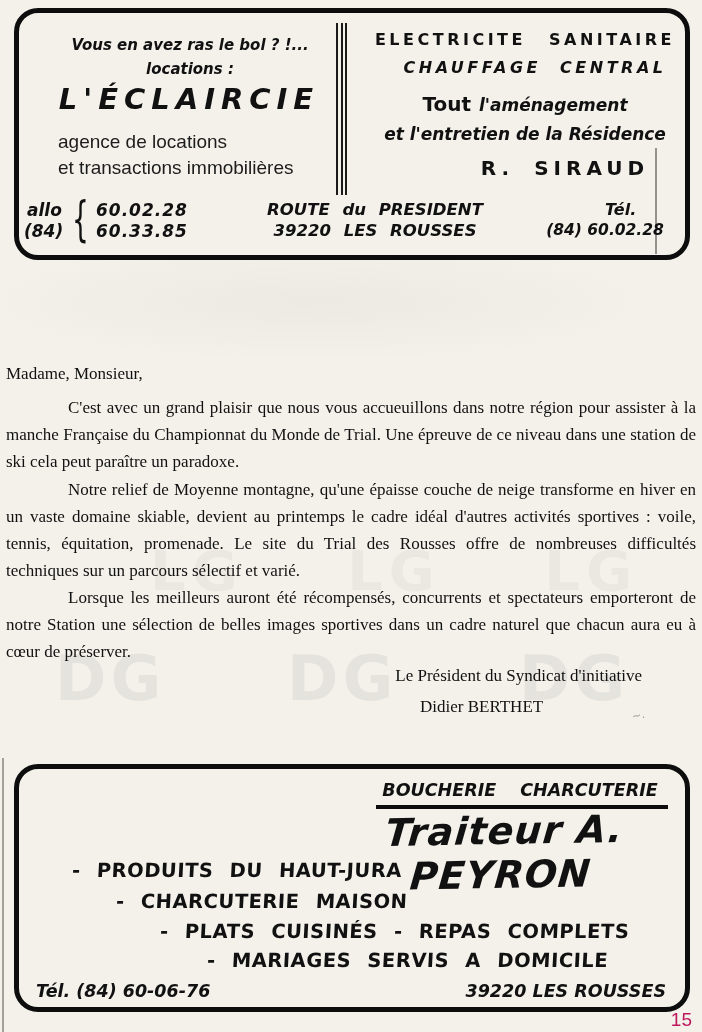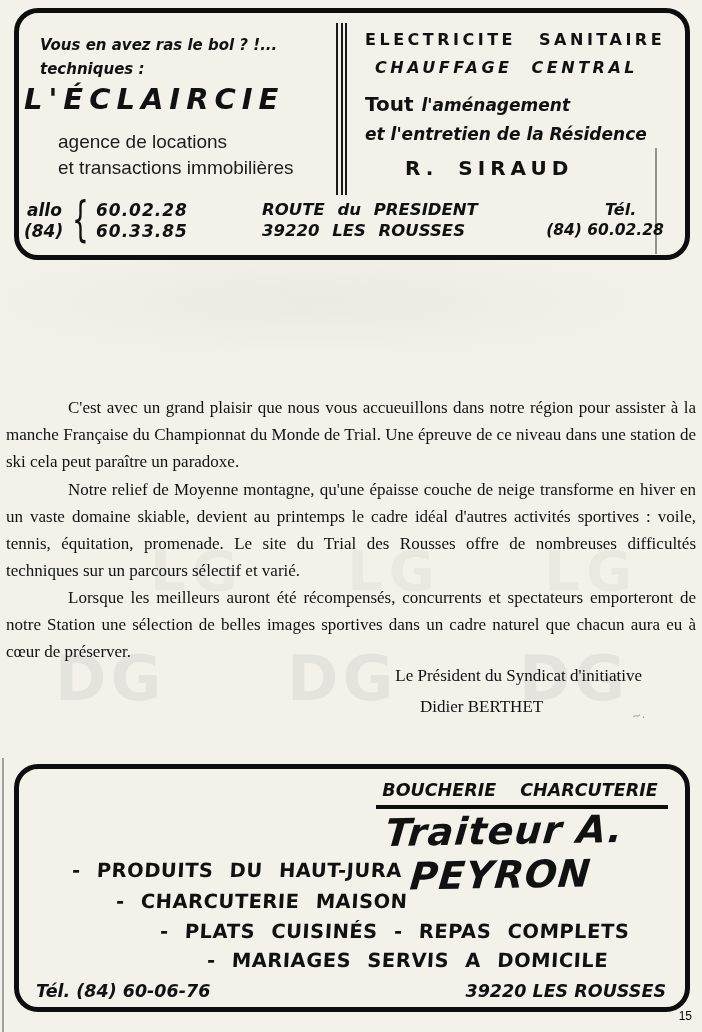--- a/index.html
+++ b/index.html
@@ -27,21 +27,21 @@
   .inner-scan-line{left:655px;top:148px;width:2px;height:106px;background:rgba(30,30,30,0.45);}
   
   .adbox{
     border:5px solid #0d0d0d;border-radius:24px;background:transparent;
   }
   .top-box{left:14px;top:8px;width:666px;height:242px;}
   .bottom-box{left:14px;top:764px;width:666px;height:238px;}
   
   .bi{font-family:"DejaVu Sans",sans-serif;font-weight:bold;font-style:italic;}
   .b{font-family:"DejaVu Sans",sans-serif;font-weight:bold;}
-  .ctr{}
+  .ctr{text-align:center;}
   
   .tag1{left:40px;top:36px;width:300px;font-size:15px;}
   .tag2{left:40px;top:60px;width:300px;font-size:15px;}
   .eclaircie{left:24px;top:82px;width:330px;font-size:29px;letter-spacing:6px;}
   .desc1{left:58px;top:131px;font-size:19px;font-family:"Liberation Sans",sans-serif;color:#1c1c1c;}
   .desc2{left:58px;top:157px;font-size:19px;font-family:"Liberation Sans",sans-serif;color:#1c1c1c;}
   .divider{
     left:336px;top:23px;width:11px;height:172px;
     background:repeating-linear-gradient(90deg,#1a1a1a 0 2px,transparent 2px 4.5px);
   }
@@ -86,39 +86,39 @@
     font-size:19.5px;letter-spacing:0.5px;word-spacing:9px;
     transform:skewX(-3deg);white-space:nowrap;
   }
   .mi0{left:72px;top:859px;}
   .mi1{left:116px;top:890px;}
   .mi2{left:160px;top:920px;}
   .mi3{left:207px;top:949px;}
   .btel{left:36px;top:981px;font-size:17.5px;}
   .bcity{left:450px;top:981px;width:216px;text-align:right;font-size:17.5px;}
   
-  .pagenum{right:10px;top:1009px;font-size:12px;font-family:"Liberation Sans",sans-serif;color:#000000;}
+  .pagenum{right:10px;top:1009px;font-size:19px;font-family:"Liberation Sans",sans-serif;color:#be185d;}
 </style>
 </head>
 <body>
 
 <div class="page">
 
   <div class="abs bleed-blob"></div>
   <div class="abs ghost ghost-row1">LG LG LG LG</div>
   <div class="abs ghost ghost-row2">DG DG DG DG</div>
   <div class="abs smudge">~.</div>
   <div class="abs edge-line"></div>
   <div class="abs inner-scan-line"></div>
 
   <div class="abs adbox top-box"></div>
 
   <div>
     <div class="abs bi ctr tag1">Vous en avez ras le bol ? !...</div>
-    <div class="abs bi ctr tag2">techniques :</div>
+    <div class="abs bi ctr tag2">locations :</div>
     <div class="abs bi ctr eclaircie">L'ÉCLAIRCIE</div>
     <div class="abs desc1">agence de locations</div>
     <div class="abs desc2">et transactions immobilières</div>
   </div>
 
   <div class="abs divider"></div>
 
   <div>
     <div class="abs b ctr elec1">ELECTRICITE SANITAIRE</div>
     <div class="abs b ctr elec2">CHAUFFAGE CENTRAL</div>
@@ -134,20 +134,21 @@
     <div class="abs bi area">(84)</div>
     <div class="abs brace">{</div>
     <div class="abs bi ph1">60.02.28</div>
     <div class="abs bi ph2">60.33.85</div>
     <div class="abs bi ctr addr1">ROUTE du PRESIDENT</div>
     <div class="abs bi ctr addr2">39220 LES ROUSSES</div>
     <div class="abs bi tel-l">Tél.</div>
     <div class="abs bi tel-v">(84) 60.02.28</div>
   </div>
 
+  <div class="abs body-txt salut">Madame, Monsieur,</div>
   <div class="abs body-txt para p1">C'est avec un grand plaisir que nous vous accueuillons dans notre région pour assister à la manche Française du Championnat du Monde de Trial. Une épreuve de ce niveau dans une station de ski cela peut paraître un paradoxe.</div>
   <div class="abs body-txt para p2">Notre relief de Moyenne montagne, qu'une épaisse couche de neige transforme en hiver en un vaste domaine skiable, devient au printemps le cadre idéal d'autres activités sportives : voile, tennis, équitation, promenade. Le site du Trial des Rousses offre de nombreuses difficultés techniques sur un parcours sélectif et varié.</div>
   <div class="abs sig1">Le Président du Syndicat d'initiative</div>
   <div class="abs body-txt para p3">Lorsque les meilleurs auront été récompensés, concurrents et spectateurs emporteront de notre Station une sélection de belles images sportives dans un cadre naturel que chacun aura eu à cœur de préserver.</div>
   <div class="abs sig2">Didier BERTHET</div>
 
   <div class="abs adbox bottom-box"></div>
 
   <div>
     <div class="abs bi bouch">BOUCHERIE CHARCUTERIE</div>

